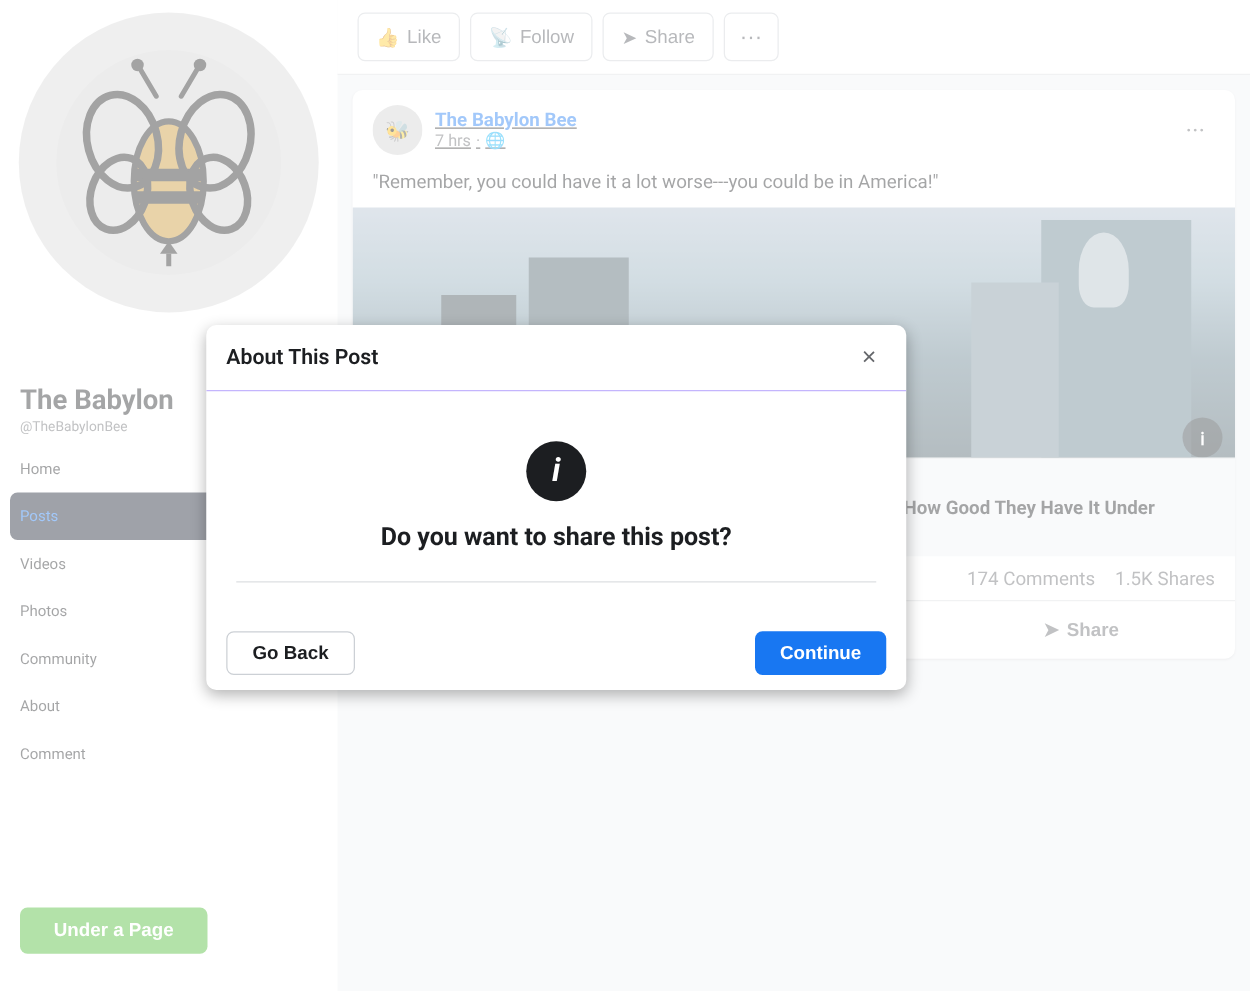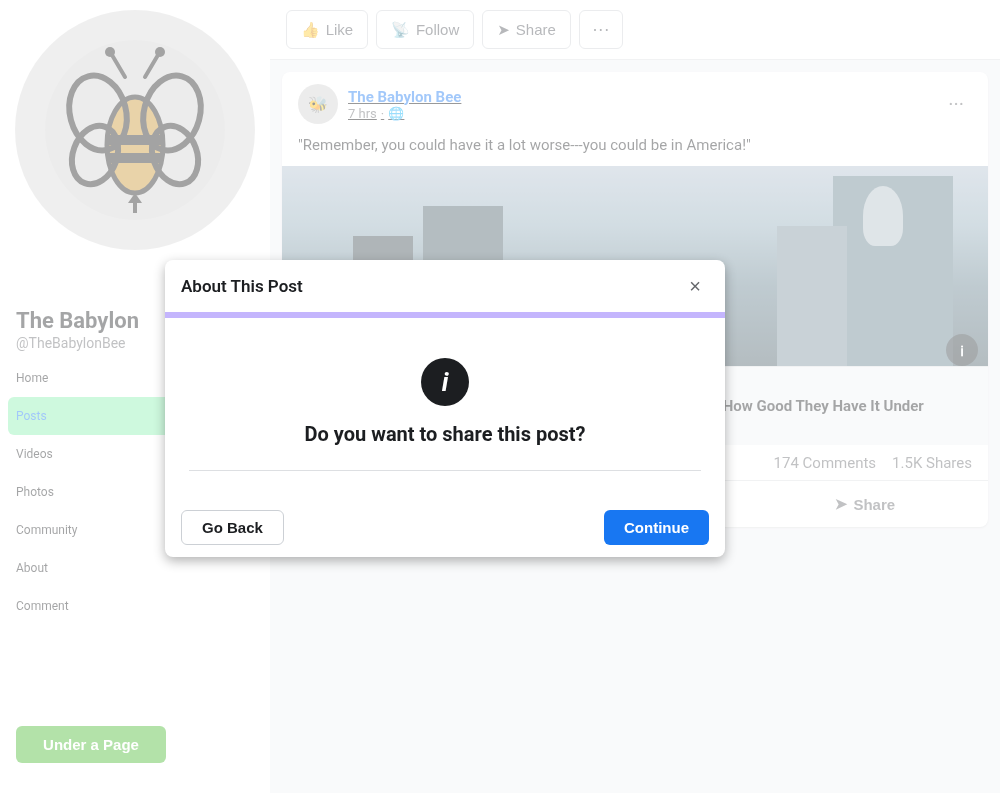--- a/index.html
+++ b/index.html
@@ -54,40 +54,40 @@
     }
 
     .page-name-sidebar {
       font-size: 22px;
       font-weight: bold;
       color: #1c1e21;
       padding: 8px 16px 2px;
     }
 
     .page-handle-sidebar {
-      font-size: 14px;
+      font-size: 11px;
       color: #65676b;
       padding: 0 16px 8px;
     }
 
     .sidebar-nav {
       list-style: none;
       padding: 0;
     }
 
     .sidebar-nav li {
       padding: 12px 16px;
       font-size: 12px;
       color: #1c1e21;
       cursor: pointer;
     }
 
     .sidebar-nav li.active {
       font-weight: normal;
-      background: #86efac;
+      background: #0f172a;
       color: #1877f2;
       border-radius: 6px;
       margin: 0 8px;
       padding: 12px 8px;
     }
 
     .create-page-btn {
       position: absolute;
       bottom: 30px;
       left: 16px;
@@ -306,21 +306,21 @@
       width: 560px;
       margin: 260px 0 0 165px;
       overflow: hidden;
     }
 
     .modal-header {
       display: flex;
       align-items: center;
       justify-content: space-between;
       padding: 12px 16px;
-      border-bottom: 6px solid #c4b5fd;
+      border-bottom: 1px solid #c4b5fd;
       gap: 14px;
     }
 
     .modal-title {
       font-size: 17px;
       font-weight: 600;
       color: #1c1e21;
     }
 
     .modal-close {

